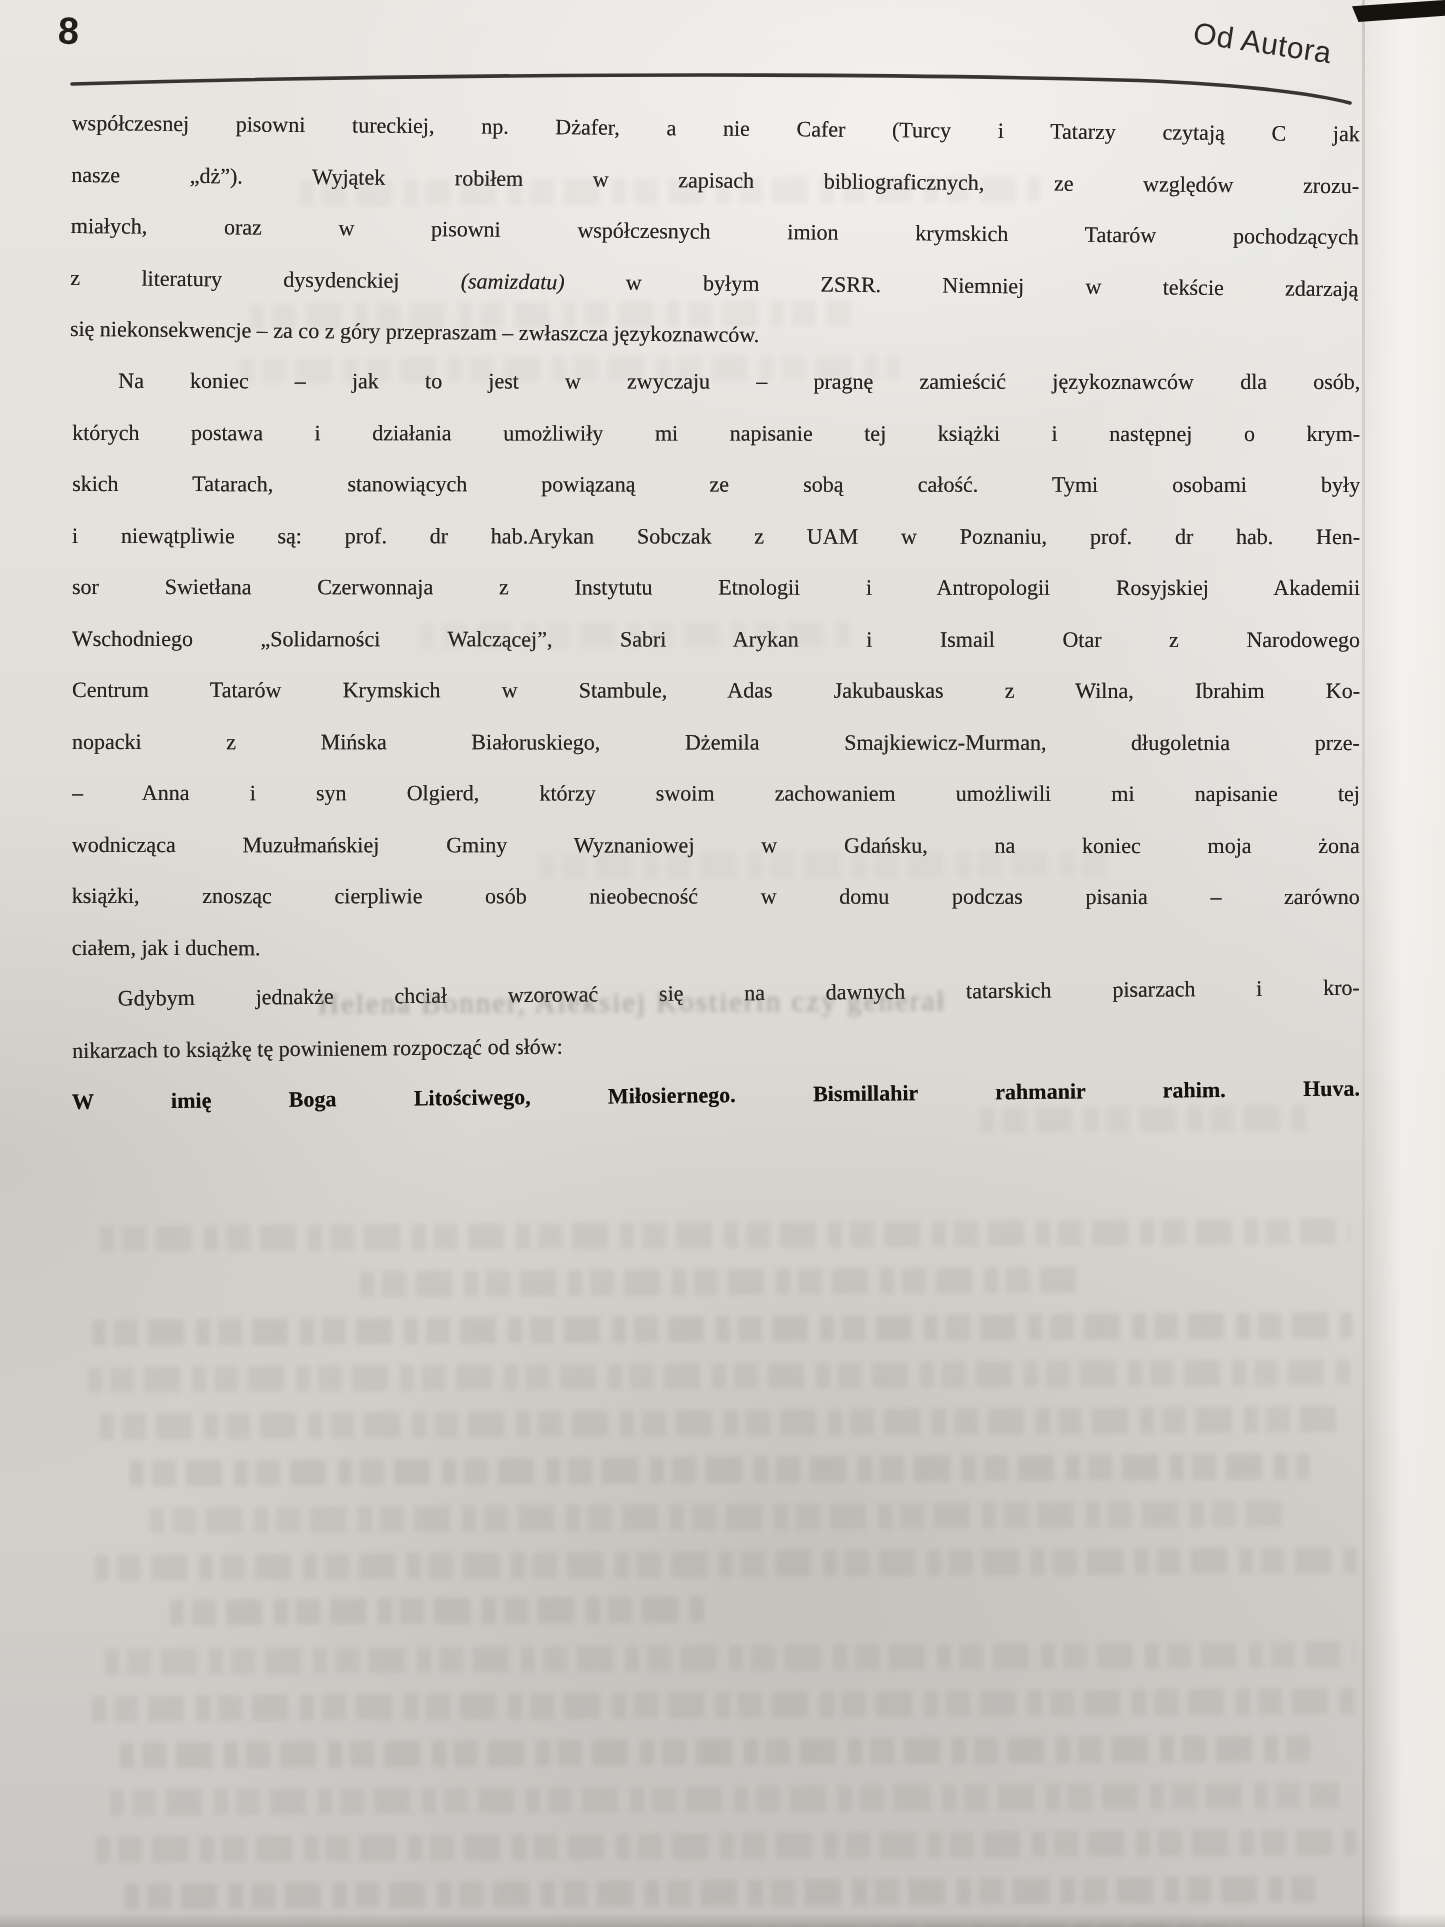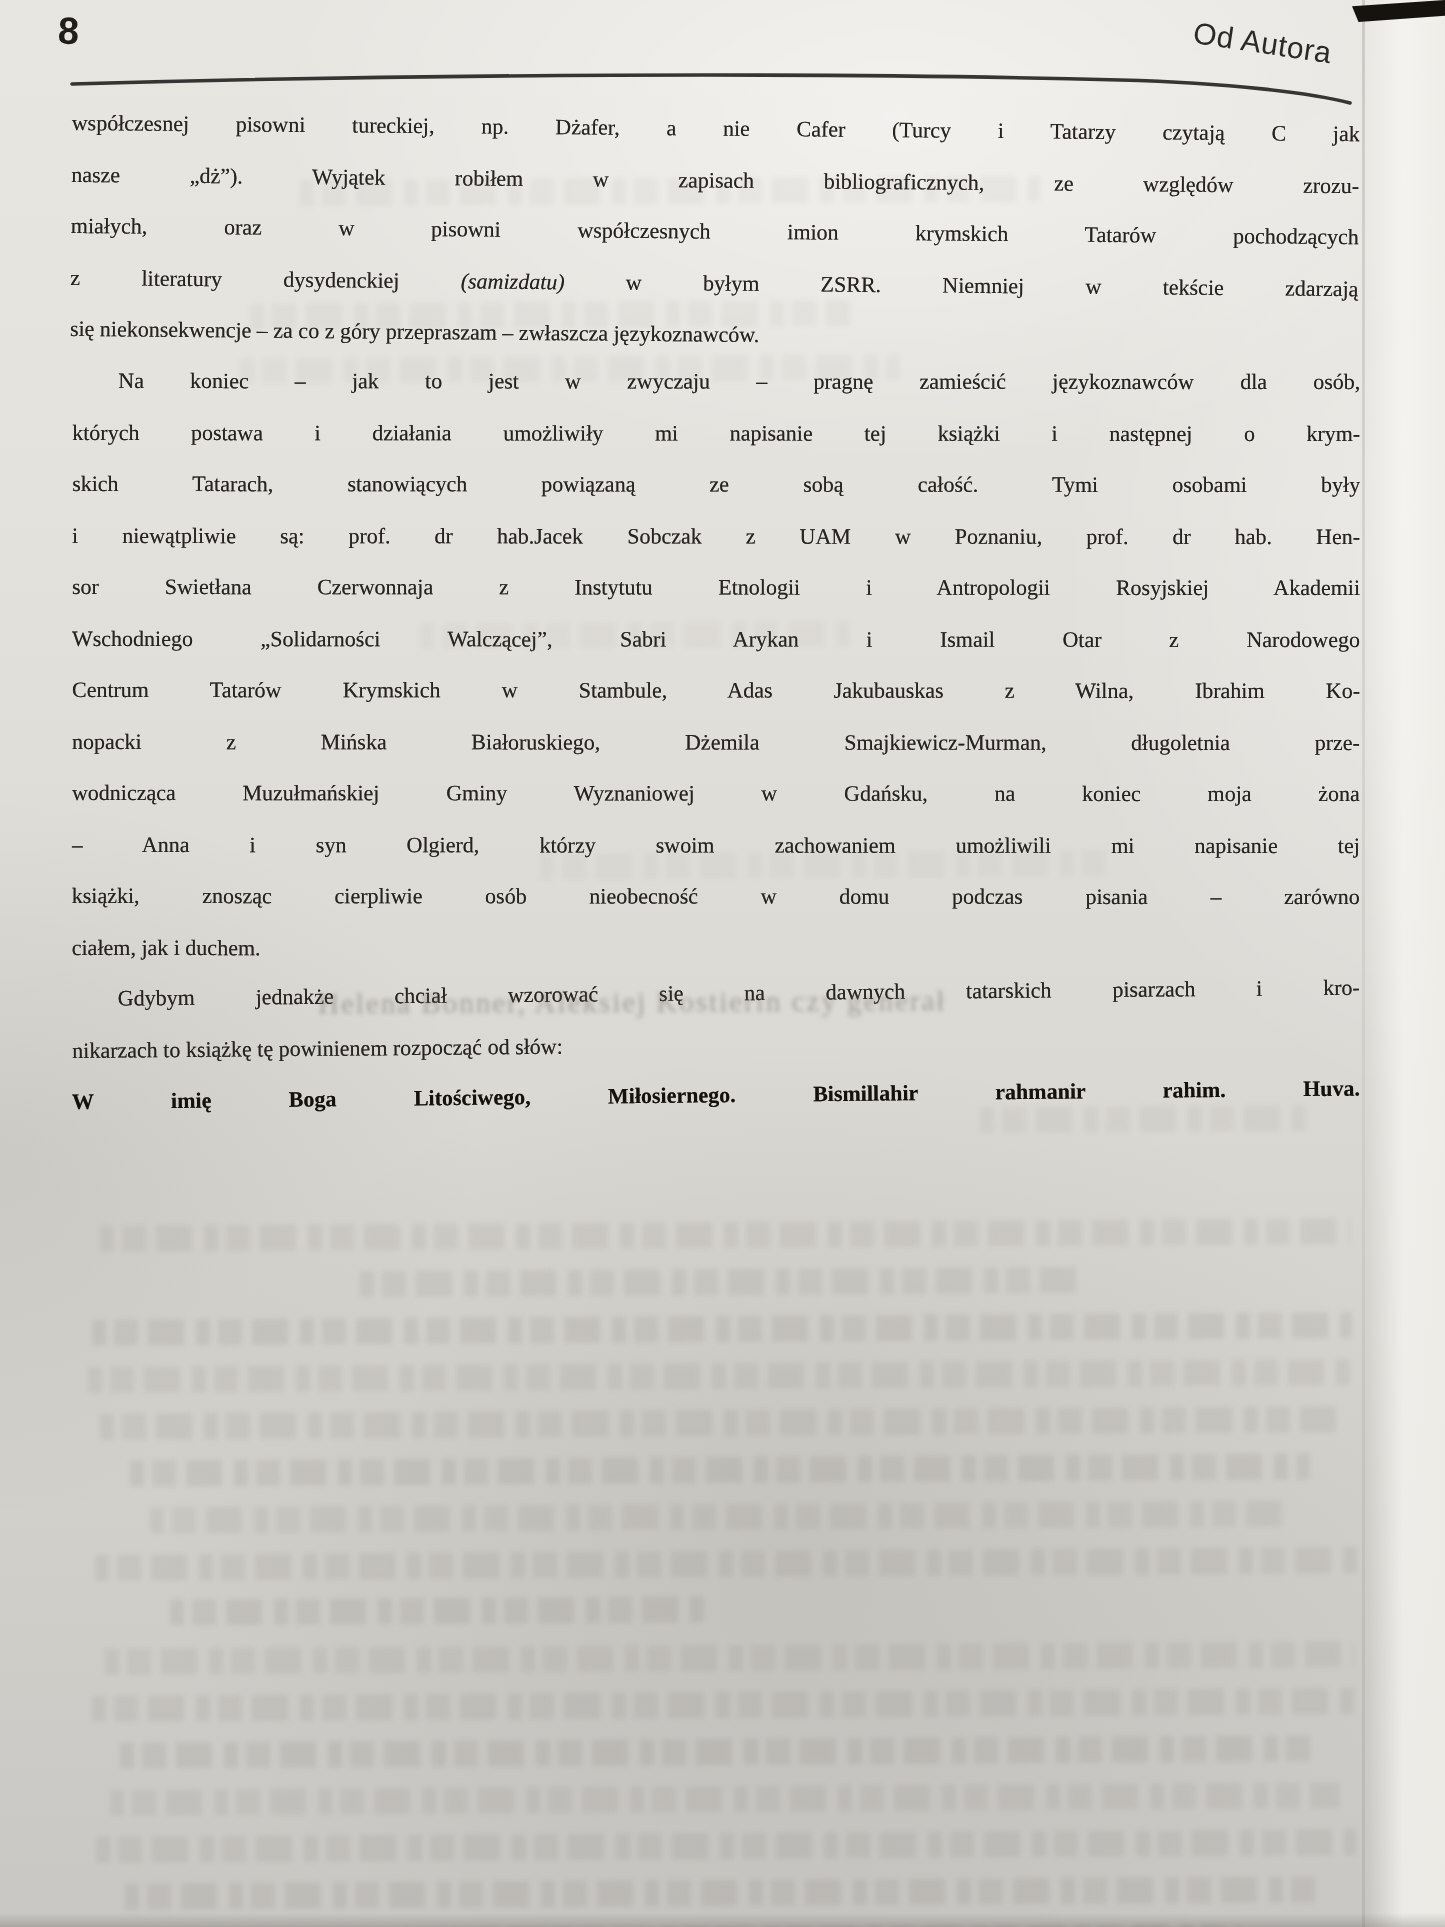--- a/index.html
+++ b/index.html
@@ -98,27 +98,27 @@
         <div class="line">współczesnej pisowni tureckiej, np. Dżafer, a nie Cafer (Turcy i Tatarzy czytają C jak</div>
         <div class="line">nasze „dż”). Wyjątek robiłem w zapisach bibliograficznych, ze względów zrozu-</div>
         <div class="line">miałych, oraz w pisowni współczesnych imion krymskich Tatarów pochodzących</div>
         <div class="line"><span>z literatury dysydenckiej </span><span class="it">(samizdatu)</span><span> w byłym ZSRR. Niemniej w tekście zdarzają</span></div>
         <div class="line last">się niekonsekwencje – za co z góry przepraszam – zwłaszcza językoznawców.</div>
       </div>
       <div class="para p1">
         <div class="line indent">Na koniec – jak to jest w zwyczaju – pragnę zamieścić językoznawców dla osób,</div>
         <div class="line">których postawa i działania umożliwiły mi napisanie tej książki i następnej o krym-</div>
         <div class="line">skich Tatarach, stanowiących powiązaną ze sobą całość. Tymi osobami były</div>
-        <div class="line">i niewątpliwie są: prof. dr hab.Jacek Sobczak z UAM w Poznaniu, prof. dr hab. Hen-</div>
+        <div class="line">i niewątpliwie są: prof. dr hab.Arykan Sobczak z UAM w Poznaniu, prof. dr hab. Hen-</div>
         <div class="line">sor Swietłana Czerwonnaja z Instytutu Etnologii i Antropologii Rosyjskiej Akademii</div>
         <div class="line">Wschodniego „Solidarności Walczącej”, Sabri Arykan i Ismail Otar z Narodowego</div>
         <div class="line">Centrum Tatarów Krymskich w Stambule, Adas Jakubauskas z Wilna, Ibrahim Ko-</div>
         <div class="line">nopacki z Mińska Białoruskiego, Dżemila Smajkiewicz-Murman, długoletnia prze-</div>
+        <div class="line">– Anna i syn Olgierd, którzy swoim zachowaniem umożliwili mi napisanie tej</div>
         <div class="line">wodnicząca Muzułmańskiej Gminy Wyznaniowej w Gdańsku, na koniec moja żona</div>
-        <div class="line">– Anna i syn Olgierd, którzy swoim zachowaniem umożliwili mi napisanie tej</div>
         <div class="line">książki, znosząc cierpliwie osób nieobecność w domu podczas pisania – zarówno</div>
         <div class="line last">ciałem, jak i duchem.</div>
       </div>
       <div class="para p2">
         <div class="line indent">Gdybym jednakże chciał wzorować się na dawnych tatarskich pisarzach i kro-</div>
         <div class="line last">nikarzach to książkę tę powinienem rozpocząć od słów:</div>
       </div>
       <div class="para p3 bold">
         <div class="line">W imię Boga Litościwego, Miłosiernego. Bismillahir rahmanir rahim. Huva.</div>
       </div>

